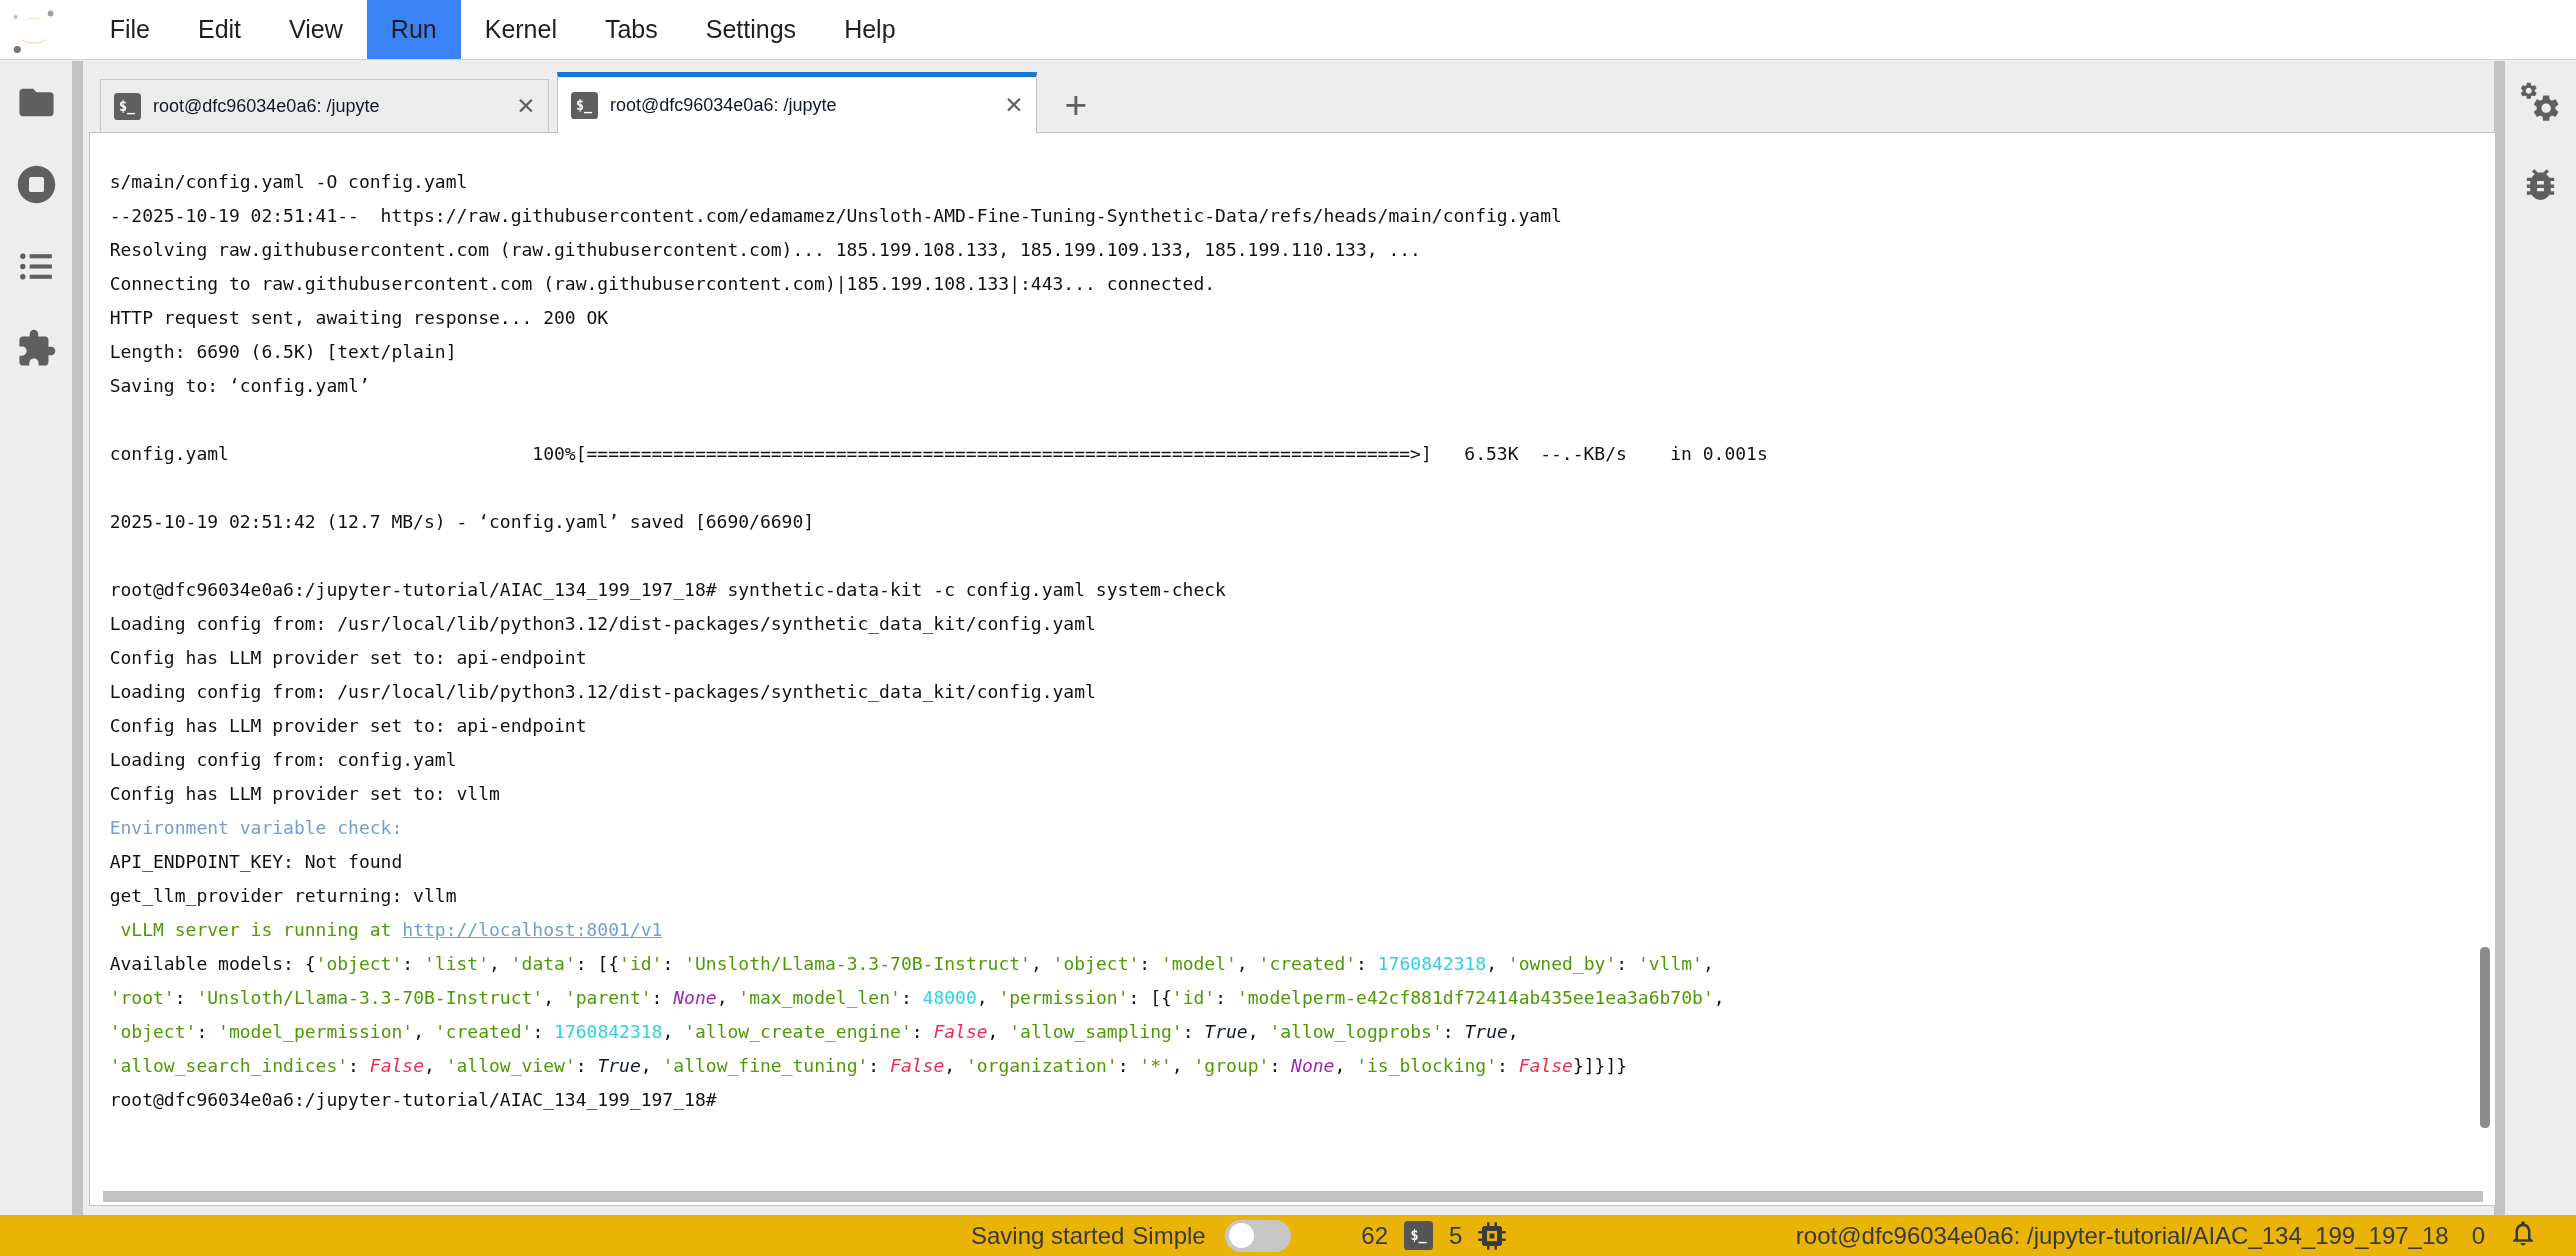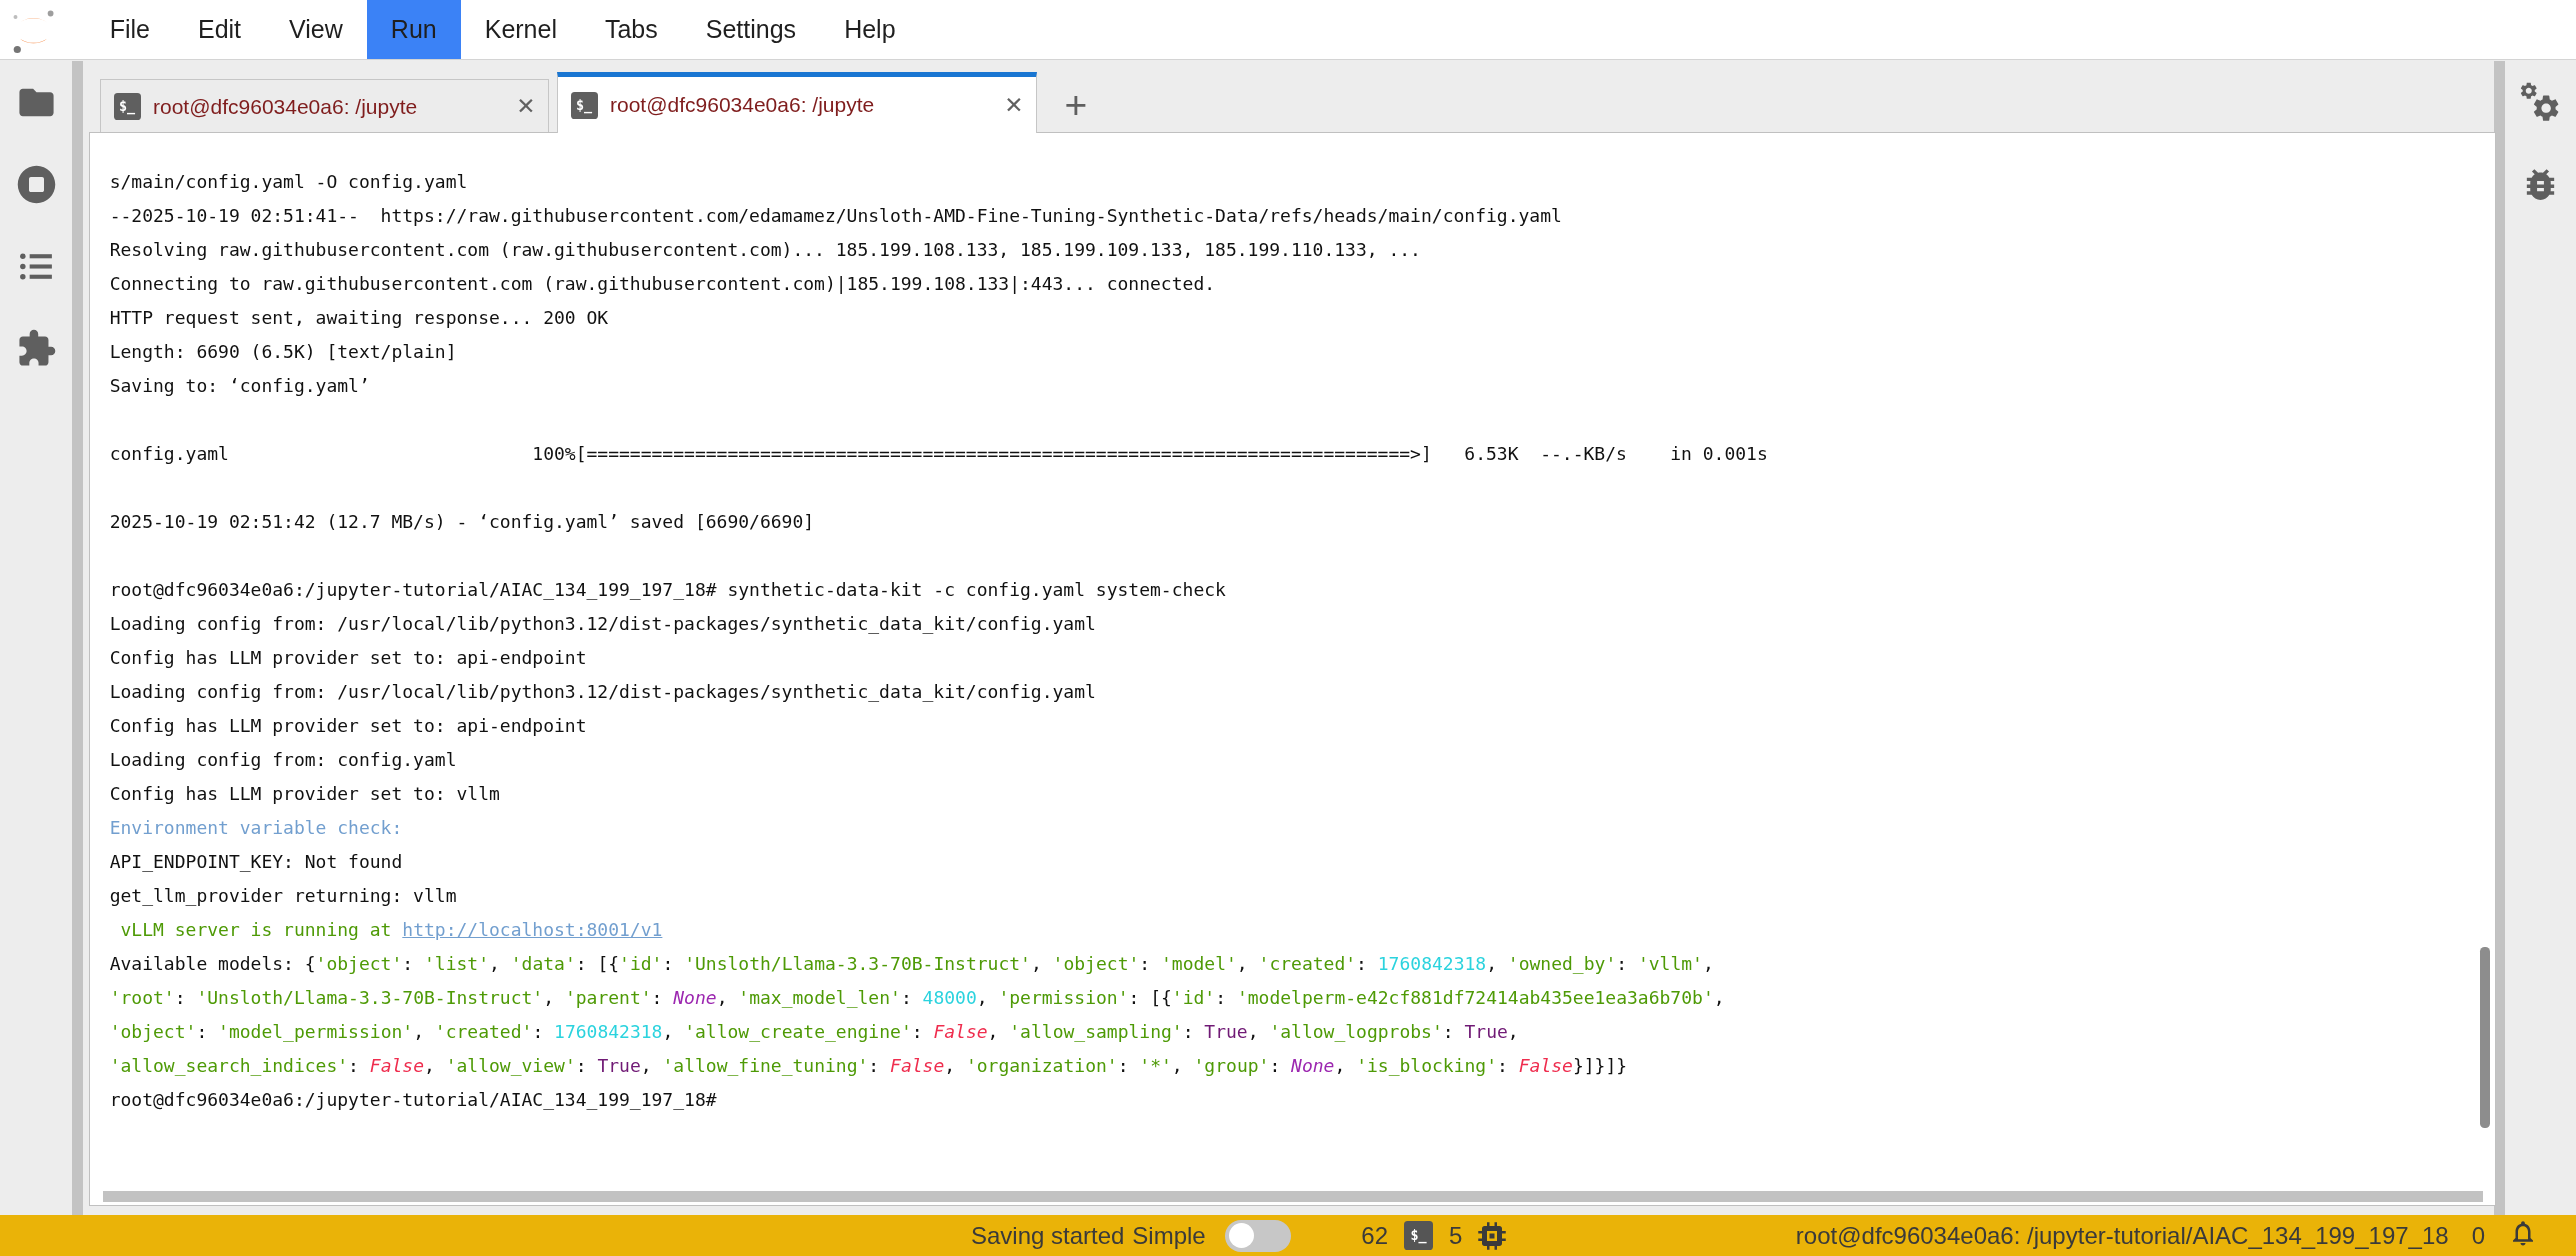--- a/index.html
+++ b/index.html
@@ -21,39 +21,39 @@
   .right-rail{position:absolute;right:0;top:61px;bottom:41px;width:71px;background:#ededed;}
   .rail-btn{width:72px;height:82px;display:flex;align-items:center;justify-content:center;}
   .rail-btn svg{fill:#5f5f5f;}
   .right-rail .rail-btn{width:71px;}
 
   
   .tab{position:absolute;display:flex;align-items:center;box-sizing:border-box;cursor:default;}
   .tab .tab-icon{width:27px;height:27px;background:#5f5f5f;border-radius:3.6px;color:#fff;
                  font-family:"DejaVu Sans Mono",monospace;font-size:13.4px;font-weight:bold;
                  display:flex;align-items:center;justify-content:center;margin:0 12.5px 0 12.5px;flex:0 0 auto;}
-  .tab .tab-label{font-size:21px;color:#7f1d1d;white-space:nowrap;overflow:hidden;flex:1;}
+  .tab .tab-label{font-size:18px;color:#0f172a;white-space:nowrap;overflow:hidden;flex:1;}
   .tab .tab-close{font-size:23px;color:#616161;padding:0 12.5px;flex:0 0 auto;}
   .tab.inactive{left:100px;top:79px;width:449px;height:54px;background:#ececec;
                 border:1.8px solid #c6c6c6;border-bottom:none;}
   .tab.active{left:557px;top:72px;width:480px;height:61px;background:#fff;
               border:1.8px solid #c6c6c6;border-bottom:none;border-top:5.4px solid #1976d2;z-index:6;}
   .newtab-btn{position:absolute;left:1050px;top:84px;width:52px;height:41px;border:none;background:transparent;
               font-size:39px;line-height:36px;color:#5f5f5f;display:flex;align-items:center;justify-content:center;}
 
   
   .terminal-panel{position:absolute;left:89px;top:132px;right:80px;bottom:50px;background:#fff;
                   border:1.8px solid #c0c0c0;box-sizing:border-box;overflow:hidden;z-index:4;}
   .term-lines{padding:32px 0 0 19.7px;font-family:"DejaVu Sans Mono",monospace;
               font-size:18px;line-height:34px;color:#111;white-space:pre;}
   .tline{min-height:34px;}
   .tg{color:#4e9a06;}                       
   .tc{color:#2bd3de;}                       
   .tr{color:#ef2d4e;font-style:italic;}     
-  .tt{color:#701a75;}     
+  .tt{color:#0f172a;font-style:italic;}     
   .tp{color:#9c27b0;font-style:italic;}     
   .tb{color:#729fcf;}                       
   .tl{color:#729fcf;text-decoration:underline;}
   .vscroll{position:absolute;right:5.4px;top:814px;width:9.8px;height:181px;background:#8d8d8d;border-radius:4.5px;}
   .hscroll{position:absolute;left:12.5px;right:12.5px;bottom:2.7px;height:11.6px;background:#c2c2c2;}
 
   
   .statusbar{position:absolute;left:0;right:0;bottom:0;height:41px;background:#eab308;
              display:flex;align-items:center;font-size:24px;color:#3a3a3a;justify-content:center;}
   .sb-left{display:flex;align-items:center;margin-left:63px;}

